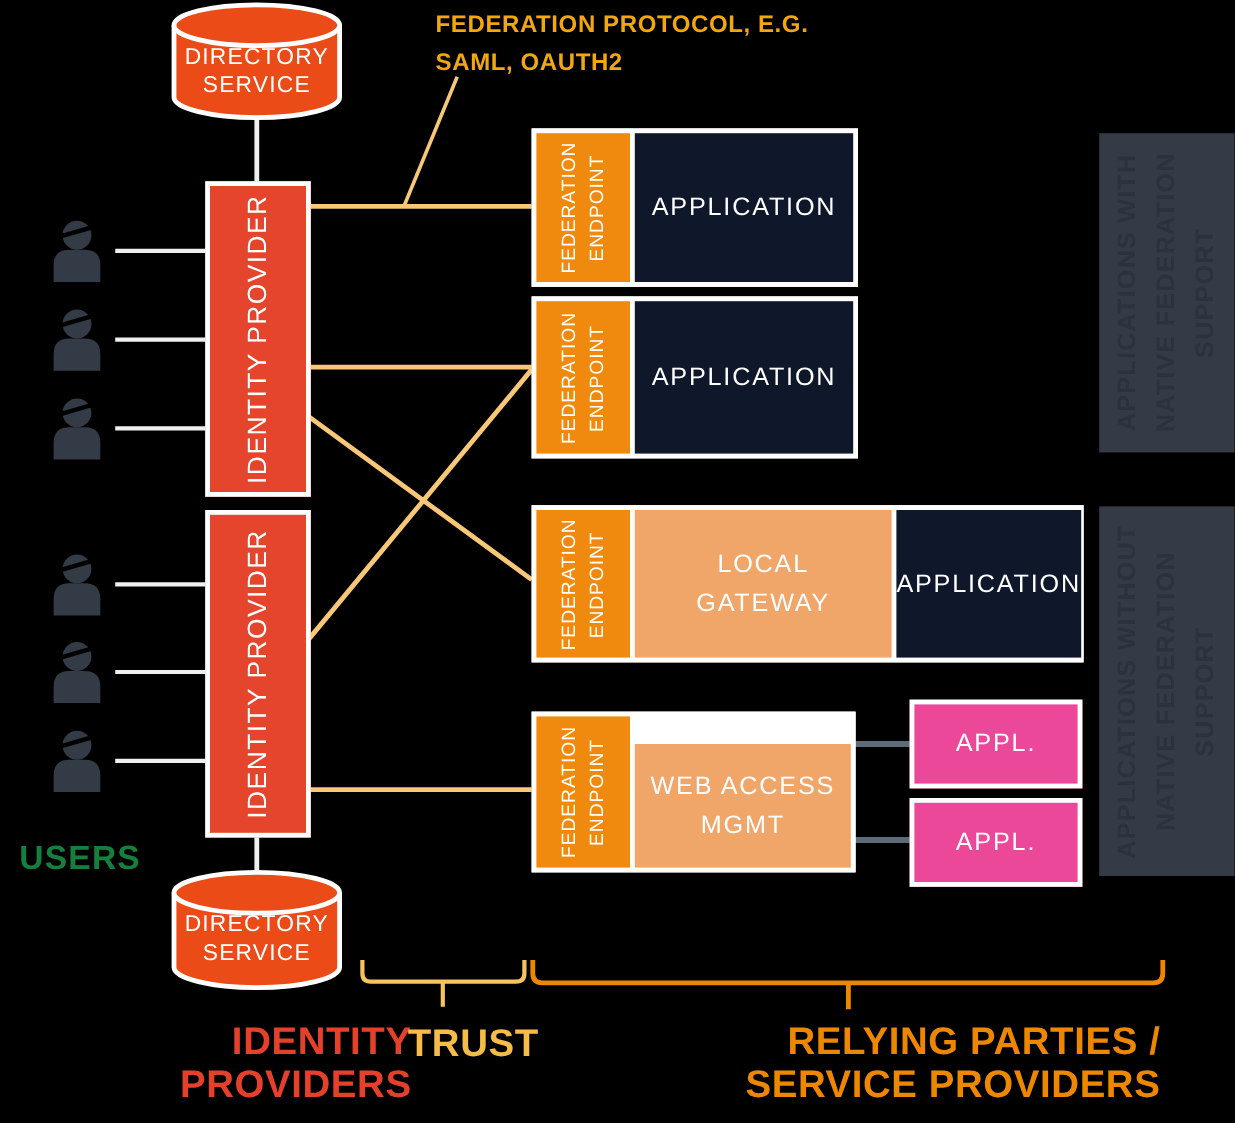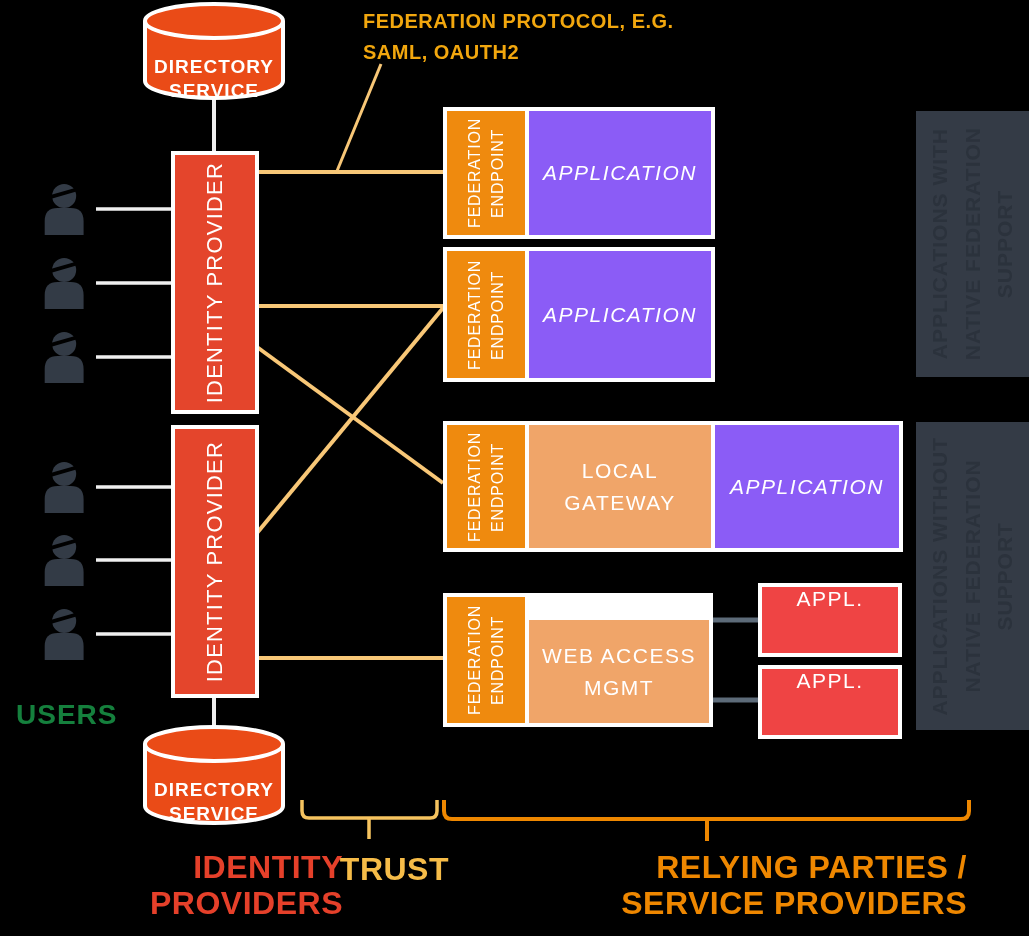--- a/index.html
+++ b/index.html
@@ -17,45 +17,45 @@
     text-align:center;
   }
   
   .row{
     position:absolute;display:flex;gap:4px;
     background:#fff;border:4px solid #fff;box-sizing:border-box;
   }
   .seg{display:flex;align-items:center;justify-content:center;}
   .fe{width:78px;background:#ef8a0e;flex:none;}
   .fe .vert{color:#fff;font-size:16px;font-weight:500;letter-spacing:.8px;line-height:1.45;}
-  .gold{background:#8b5cf6;flex:1;font-style:italic;}
+  .gold{background:#0f172a;flex:1;}
   .gold .lbl{color:#fff;font-size:21px;font-weight:500;letter-spacing:1.5px;text-align:center;}
   .lorange{background:#f0a569;}
   .lorange .lbl{color:#fff;font-size:21px;font-weight:500;letter-spacing:1.5px;text-align:center;line-height:1.5;}
   .appl{
-    position:absolute;background:#ef4444;border:4px solid #fff;box-sizing:border-box;
-    display:flex;justify-content:center;
+    position:absolute;background:#ec4899;border:4px solid #fff;box-sizing:border-box;
+    display:flex;align-items:center;justify-content:center;
   }
   .appl .lbl{color:#fff;font-size:21px;font-weight:500;letter-spacing:1.5px;}
   
   .idp{
     position:absolute;background:#e4452c;border:4px solid #fff;box-sizing:border-box;
     display:flex;align-items:center;justify-content:center;
   }
   .idp .vert{color:#fff;font-size:22px;font-weight:500;letter-spacing:1.2px;}
   
   .panel{
     position:absolute;background:#343b46;
     display:flex;align-items:center;justify-content:center;
   }
   .panel .vert{color:#2b323c;font-size:21px;font-weight:700;letter-spacing:1px;line-height:1.55;}
   
   .cyl-lbl{
     position:absolute;width:142px;text-align:center;color:#fff;
-    font-size:19px;font-weight:700;letter-spacing:1px;line-height:24px;margin-top:19px;
+    font-size:19px;font-weight:400;letter-spacing:1px;line-height:24px;
   }
   
   .note{
     position:absolute;color:#f2a70e;font-size:20px;font-weight:700;
     letter-spacing:.5px;line-height:31px;
   }
   .legend{
     position:absolute;text-align:right;font-size:32px;font-weight:700;
     letter-spacing:.5px;line-height:36px;
   }
@@ -171,21 +171,21 @@
     <div class="seg gold">
       <span class="lbl">APPLICATION</span>
     </div>
   </div>
 
   <div class="row" style="left:443px;top:421px;width:460px;height:131px;">
     <div class="seg fe">
       <span class="vert">FEDERATION
 ENDPOINT</span>
     </div>
-    <div class="seg lorange" style="width:182px;flex:none;">
+    <div class="seg lorange" style="width:214px;flex:none;">
       <span class="lbl prelines">LOCAL
 GATEWAY</span>
     </div>
     <div class="seg gold">
       <span class="lbl">APPLICATION</span>
     </div>
   </div>
 
   <div class="row" style="left:443px;top:593px;width:270px;height:134px;">
     <div class="seg fe">

